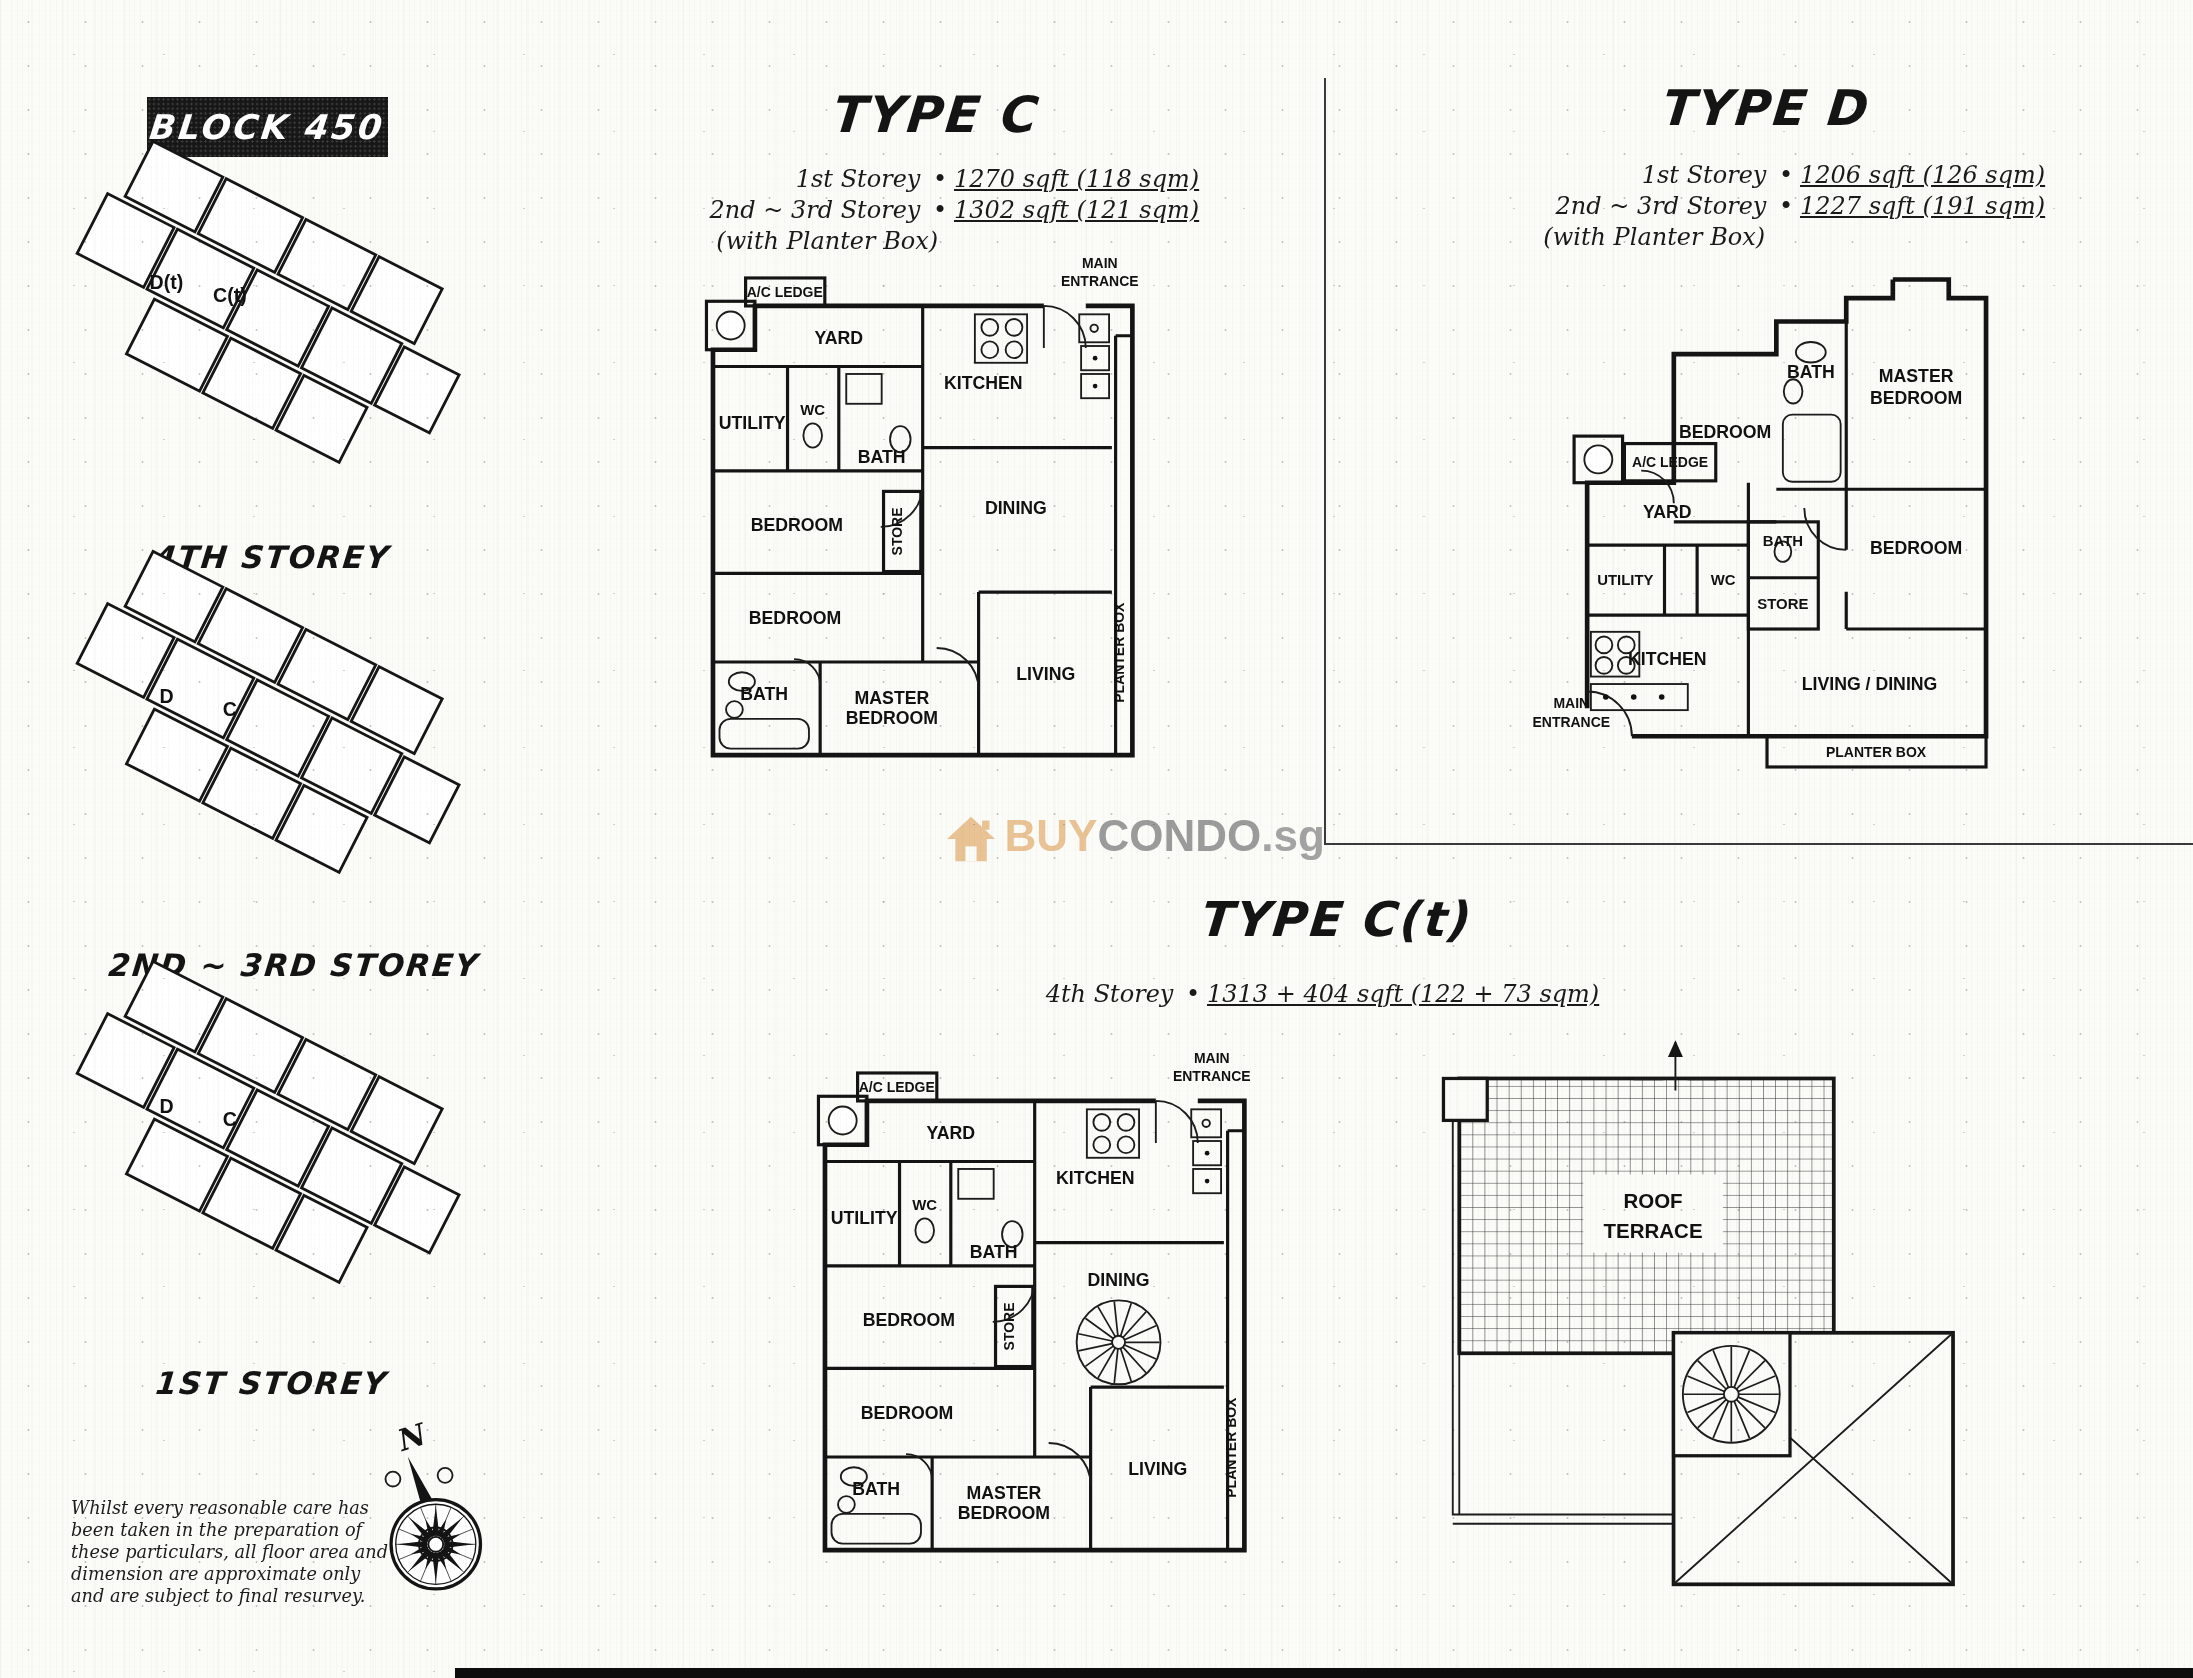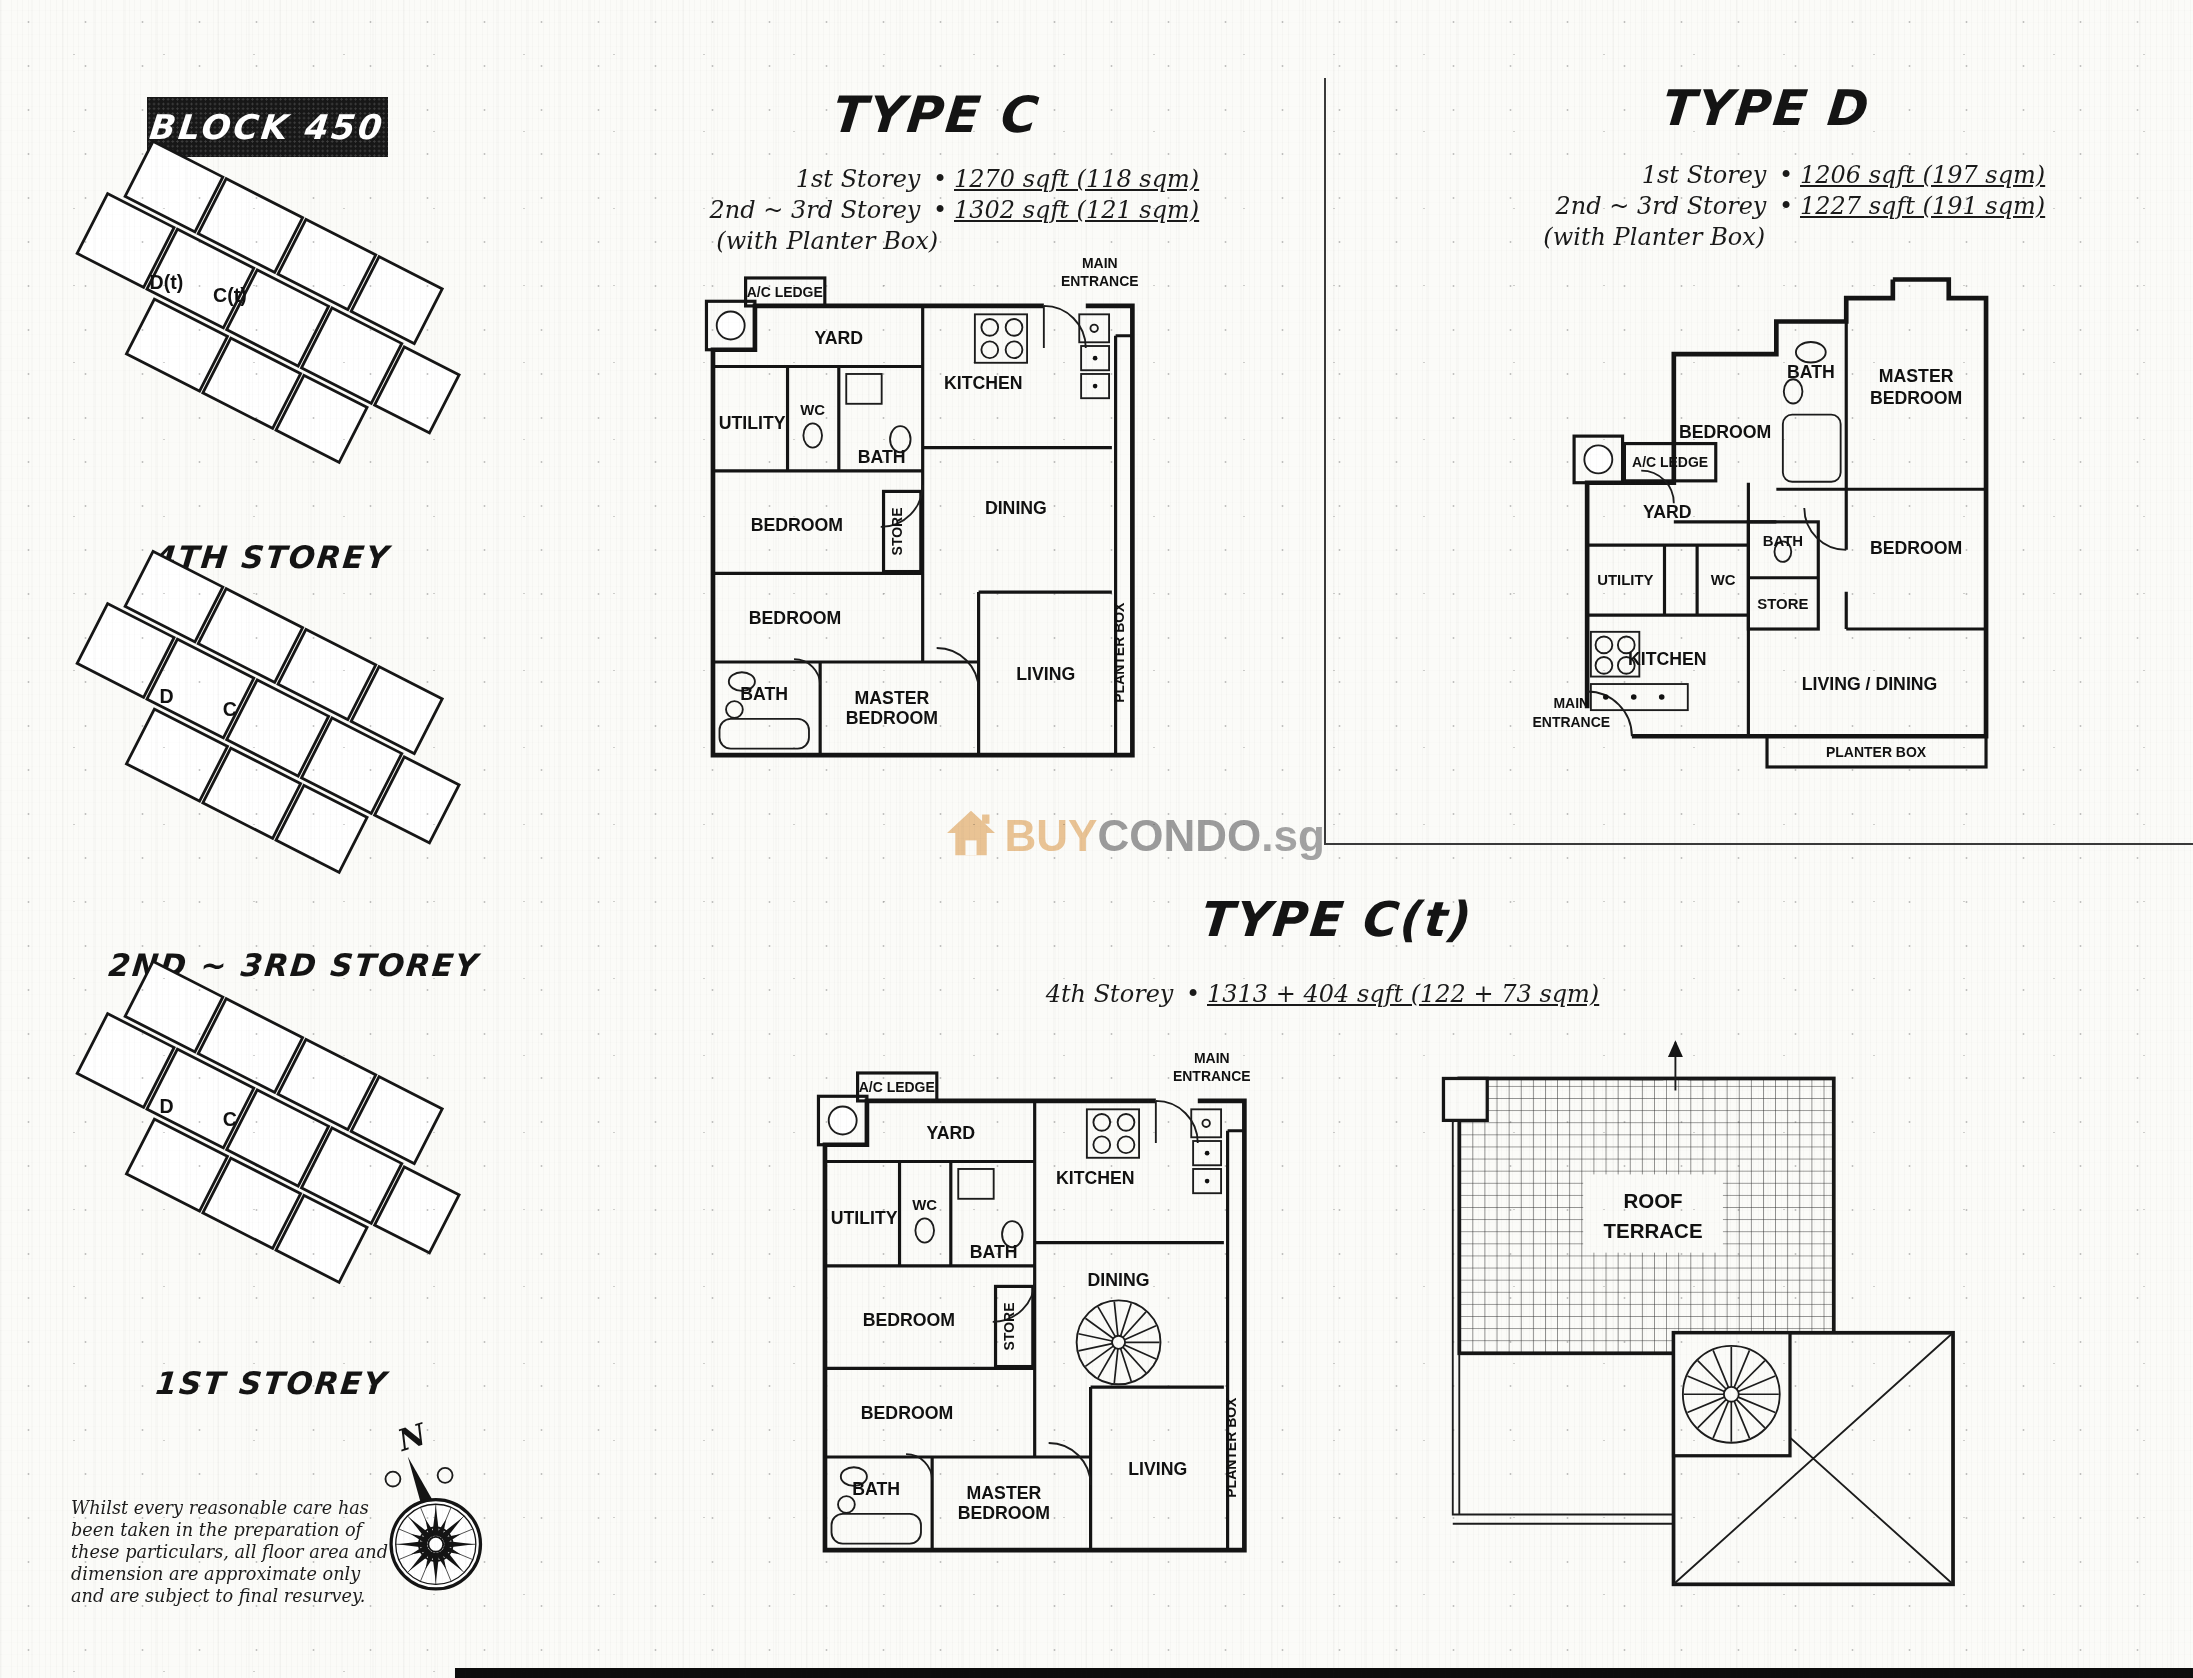--- a/index.html
+++ b/index.html
@@ -32,21 +32,21 @@
   .ist{text-align:right;padding-right:5.6px;white-space:nowrap;}
   .ib{text-align:center;font-style:normal;}
   .ia{text-align:left;white-space:nowrap;text-decoration:underline;}
   .inote{padding-left:9.3px;line-height:31px;white-space:nowrap;}
   
   .disc{position:absolute;left:71px;top:1497px;width:276px;font-family:"DejaVu Serif",serif;
         font-style:italic;font-size:17.7px;color:#1c1c1c;}
   .dl{line-height:22px;text-align:justify;text-align-last:justify;white-space:nowrap;}
   .dl.last{text-align-last:left;}
   
-  .wm{position:absolute;left:945px;top:809px;height:54px;display:flex;align-items:flex-start;gap:7.5px;z-index:4;}
+  .wm{position:absolute;left:945px;top:809px;height:54px;display:flex;align-items:flex-end;gap:7.5px;z-index:4;}
   .wm .t{font-size:44px;font-weight:bold;letter-spacing:0;line-height:54px;white-space:nowrap;}
   
   svg{overflow:visible;}
   .w5{fill:none;stroke:#141414;stroke-width:5;}
   .w3{fill:none;stroke:#141414;stroke-width:3.4;}
   .w2{fill:none;stroke:#1c1c1c;stroke-width:2;}
   .fx{fill:#fff;stroke:#1c1c1c;stroke-width:2;}
   .rl{font-family:"Liberation Sans",sans-serif;font-weight:bold;font-size:19px;fill:#111;text-anchor:middle;}
   .rls{font-size:16px;}
   .rlt{font-size:15px;}
@@ -246,21 +246,21 @@
   </svg>
 
   <div class="divln" style="left:1324px;top:78px;width:1.9px;height:766px"></div>
   <div class="divln" style="left:1324px;top:843px;width:870px;height:1.9px"></div>
 
   <div class="title brush" style="left:1566px;top:80px;width:401px;font-size:49px">TYPE D</div>
   <div class="info" style="left:1534px;top:160px;width:457px;--c1:238px">
     <div class="irow">
       <span class="ist">1st Storey</span>
       <span class="ib">•</span>
-      <span class="ia">1206 sqft (197 sqm)</span>
+      <span class="ia">1206 sqft (126 sqm)</span>
     </div>
     <div class="irow">
       <span class="ist">2nd ~ 3rd Storey</span>
       <span class="ib">•</span>
       <span class="ia">1227 sqft (191 sqm)</span>
     </div>
     <div class="inote">(with Planter Box)</div>
   </div>
 
   <svg class="abs" style="left:1548px;top:270px" width="466" height="541" viewBox="0 0 500 580">

